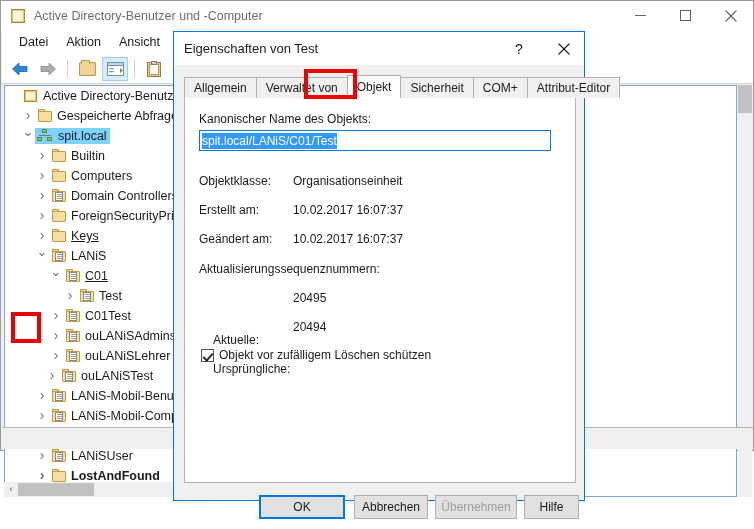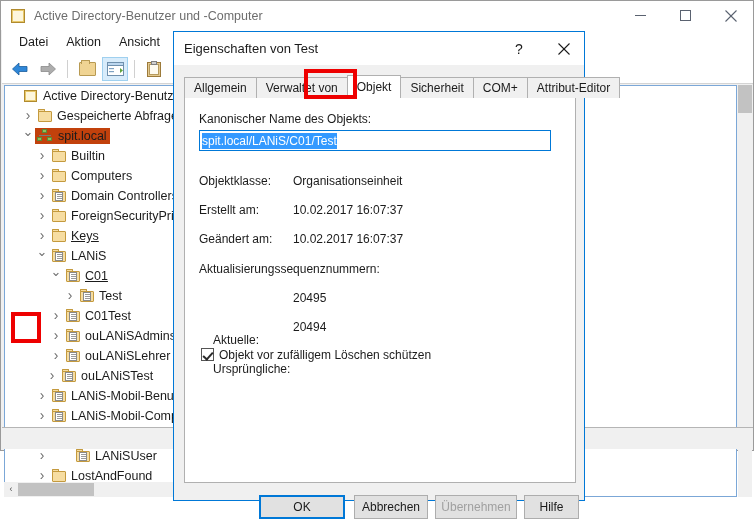--- a/index.html
+++ b/index.html
@@ -157,21 +157,21 @@
   
   .tree-row {
     display: flex; align-items: center;
     height: 20px;
     font-size: 12.5px;
     color: #1b1b1b;
     white-space: nowrap;
     padding-right: 2px;
   }
   .tree-row.selected > .tree-label-wrap {
-    background: #c2410c;
+    background: #7dd3fc;
   }
   .tree-label-wrap { padding: 1px 3px 1px 2px; }
   .chev {
     width: 14px; flex: none;
     text-align: center;
     font-size: 9px;
     color: #6e6e6e;
     line-height: 20px;
   }
   .chev.open:before { content: "\2304"; position: relative; top: -4px; font-size: 13px; }
@@ -348,21 +348,21 @@
     color: #1b1b1b;
     white-space: nowrap;
   }
   .info-key { position: absolute; left: 14px; }
   .info-key.indent { left: 28px; margin-top: 42px; }
   .info-val { position: absolute; left: 108px; }
 
   #chk-row {
     position: absolute;
     left: 16px; top: 250px;
-    display: flex; align-items: flex-start;
+    display: flex; align-items: flex-end;
   }
   #chk-box {
     width: 13px; height: 13px;
     border: 1px solid #555555;
     background: #ffffff;
     flex: none;
     position: relative;
     margin-right: 5px;
   }
   #chk-box:after {
@@ -680,32 +680,32 @@
           <span class="chev closed"></span>
           <span class="tree-label-wrap" style="display: inline-flex; align-items: center;">
             <span class="ico ou">
               <span class="ftab"></span>
               <span class="f"></span>
               <span class="doc"></span>
             </span>
             <span>LANiSComputer</span>
           </span>
         </div>
-        <div class="tree-row" style="padding-left: 30px; gap: 24px;">
+        <div class="tree-row" style="padding-left: 30px;">
           <span class="chev closed"></span>
           <span class="tree-label-wrap" style="display: inline-flex; align-items: center;">
             <span class="ico ou">
               <span class="ftab"></span>
               <span class="f"></span>
               <span class="doc"></span>
             </span>
             <span>LANiSUser</span>
           </span>
         </div>
-        <div class="tree-row" style="padding-left: 30px;">
+        <div class="tree-row" style="padding-left: 30px; font-weight: bold;">
           <span class="chev closed"></span>
           <span class="tree-label-wrap" style="display: inline-flex; align-items: center;">
             <span class="ico folder">
               <span class="ftab"></span>
               <span class="f"></span>
             </span>
             <span>LostAndFound</span>
           </span>
         </div>
         <div class="tree-row" style="padding-left: 30px;">

